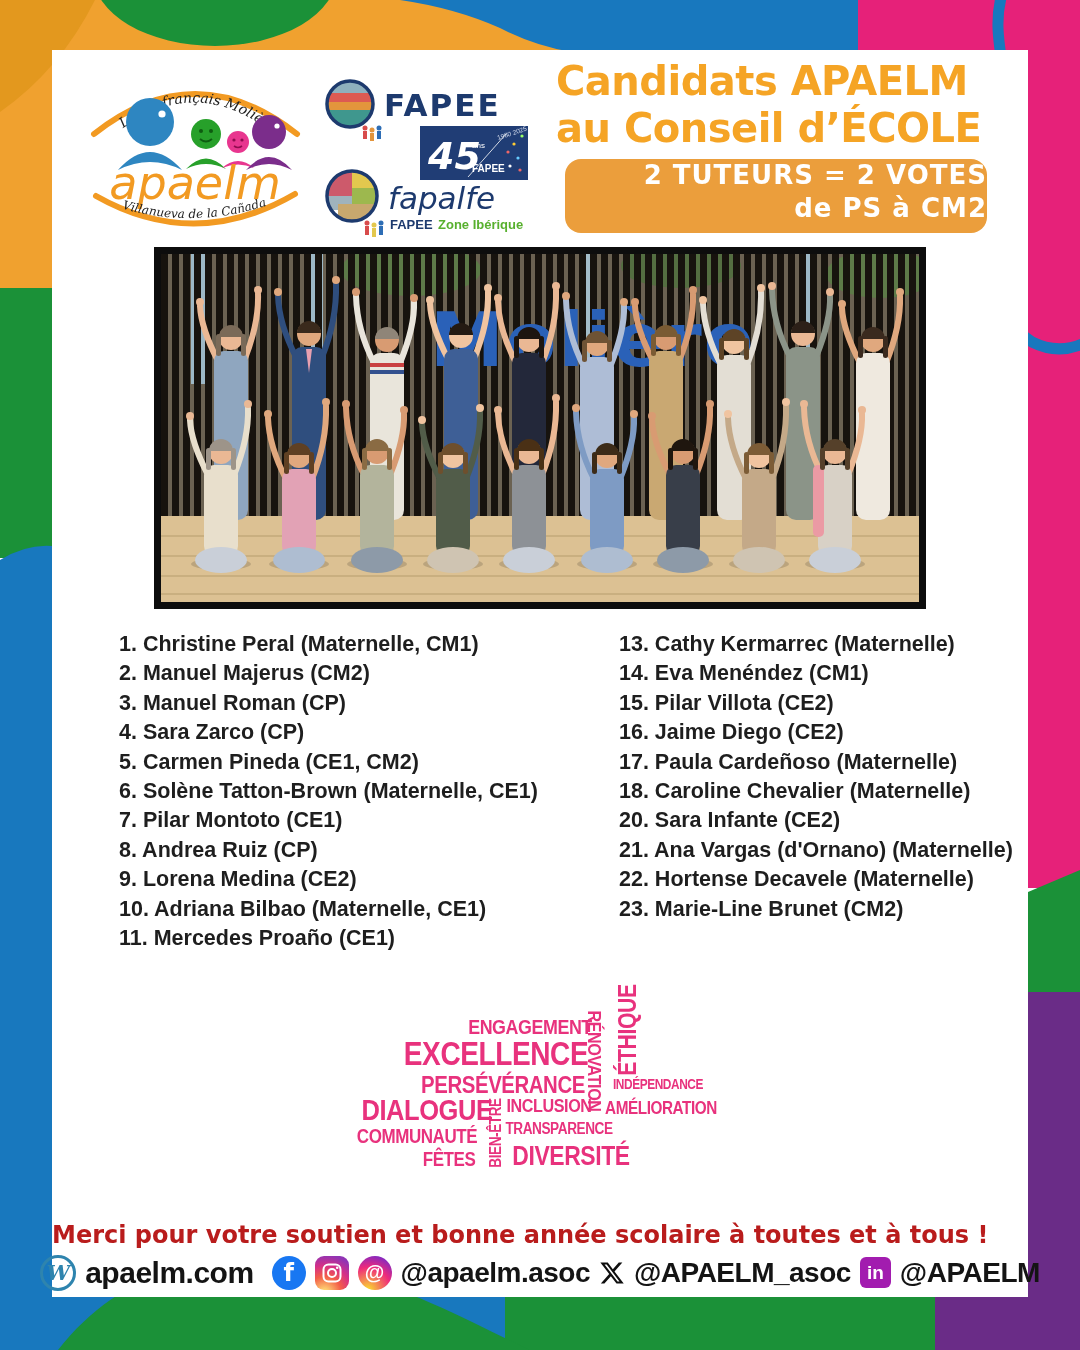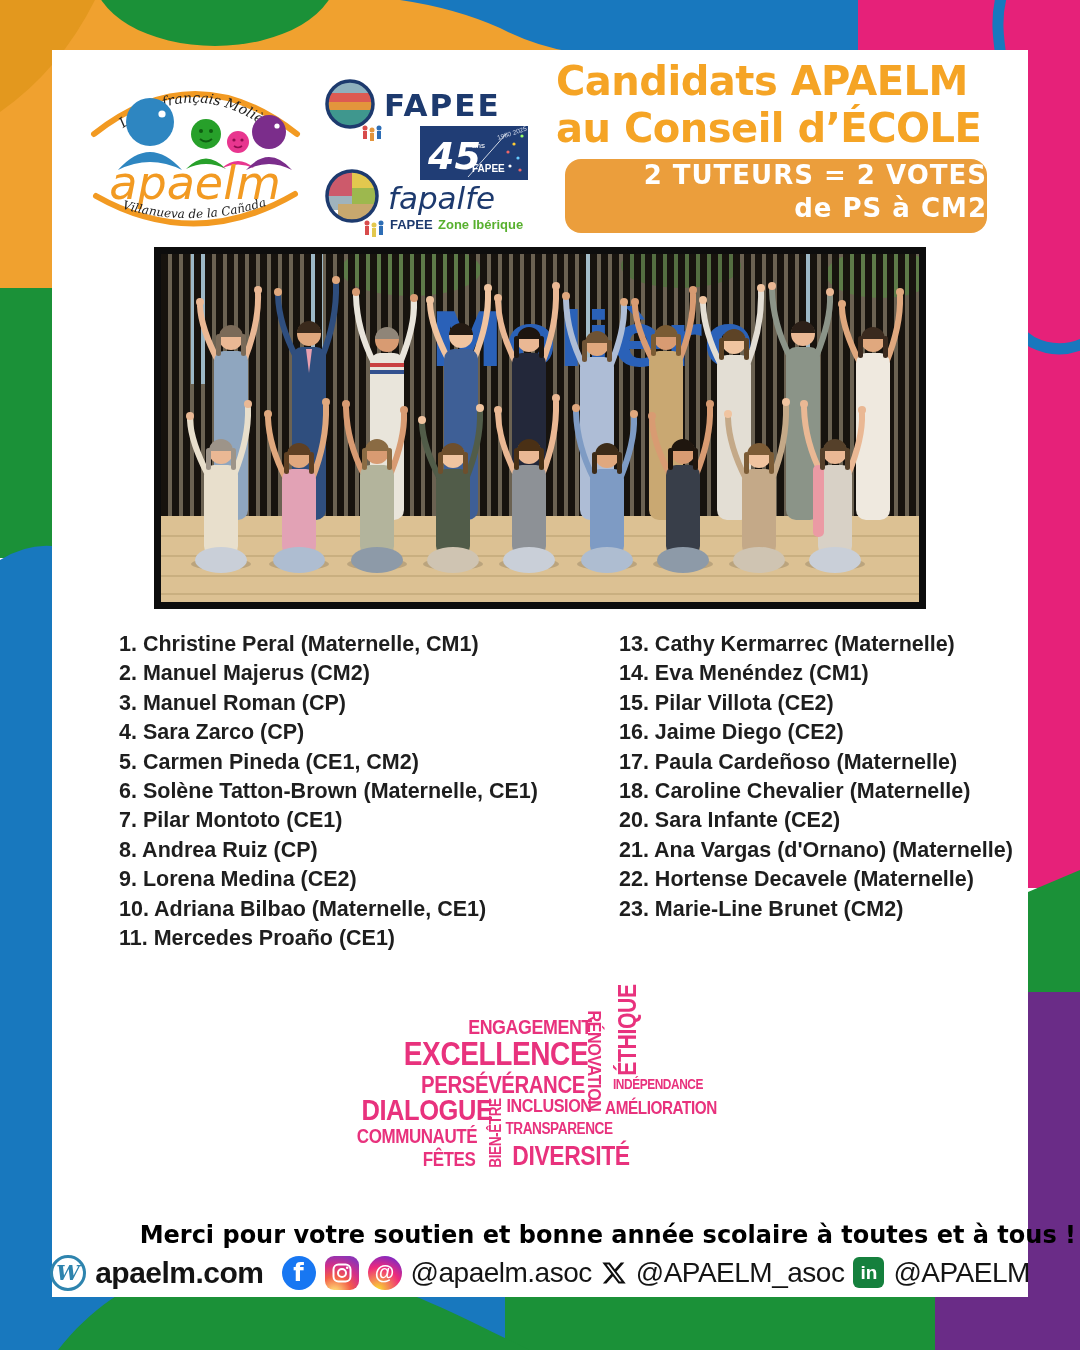--- a/index.html
+++ b/index.html
@@ -30,38 +30,38 @@
          font-weight:bold;font-size:21.5px;line-height:29.4px;color:#1e1e1e;margin-left:44px;}
   .cands ul{margin:0;padding:0;list-style:none;}
 
   
   .cloud-word{position:absolute;font-weight:bold;color:#E8327D;white-space:nowrap;
               letter-spacing:-0.5px;transform-origin:center center;}
 
   
   .slogan1{position:absolute;left:0;top:1142px;width:976px;text-align:center;
            font-family:"DejaVu Sans",sans-serif;font-weight:800;font-size:26px;color:#F59E1C;letter-spacing:0.5px;}
-  .slogan2{position:absolute;left:0;top:1171px;width:976px;text-align:right;
-           font-family:"DejaVu Sans",sans-serif;font-weight:800;font-size:24px;color:#000000;padding-left:48px;}
+  .slogan2{position:absolute;left:0;top:1171px;width:976px;text-align:left;
+           font-family:"DejaVu Sans",sans-serif;font-weight:800;font-size:24px;color:#b91c1c;}
 
   
   .footer{position:absolute;left:0;top:1198px;width:976px;height:49px;display:flex;align-items:center;
           justify-content:center;gap:9px;font-size:28px;color:#141414;}
   .footer .site{font-weight:800;font-size:30px;letter-spacing:-0.5px;}
-  .footer .handle{font-weight:400;letter-spacing:-0.5px;}
+  .footer .handle{font-weight:700;letter-spacing:-0.5px;}
   .icon{display:inline-flex;align-items:center;justify-content:center;flex:0 0 auto;}
   .wp{width:36px;height:36px;border:3px solid #2E84AE;border-radius:50%;color:#2E84AE;
       font-family:"DejaVu Serif",serif;font-weight:bold;font-style:italic;font-size:21px;box-sizing:border-box;}
   .fb{width:34px;height:34px;border-radius:50%;background:#1877F2;color:#fff;font-weight:bold;
       font-size:24px;font-family:"DejaVu Sans",sans-serif;}
   .ig{width:34px;height:34px;border-radius:9px;
       background:radial-gradient(circle at 28% 110%, #fdd573 8%, #f35e48 38%, #d62f86 62%, #9034b4 86%);}
   .th{width:34px;height:34px;border-radius:50%;color:#fff;font-weight:bold;font-size:20px;
       background:radial-gradient(circle at 30% 100%, #f9ce34 5%, #ee2a7b 55%, #6228d7 95%);}
-  .li{width:31px;height:31px;border-radius:6px;background:#15803d;color:#fff;font-weight:bold;
+  .li{width:31px;height:31px;border-radius:6px;background:#a21caf;color:#fff;font-weight:bold;
       font-size:19px;}
   .xicon svg{display:block;}
 </style>
 </head>
 <body>
 
 <svg id="border-art" width="1080" height="1350" viewBox="0 0 1080 1350">
   <rect width="1080" height="1350" fill="#ffffff"></rect>
   <rect x="390" y="0" width="475" height="52" fill="#1878BE"></rect>
   <path d="M0,0 L400,0 Q455,8 500,28 Q535,46 572,52 L0,52 Z" fill="#F0A12F"></path>

